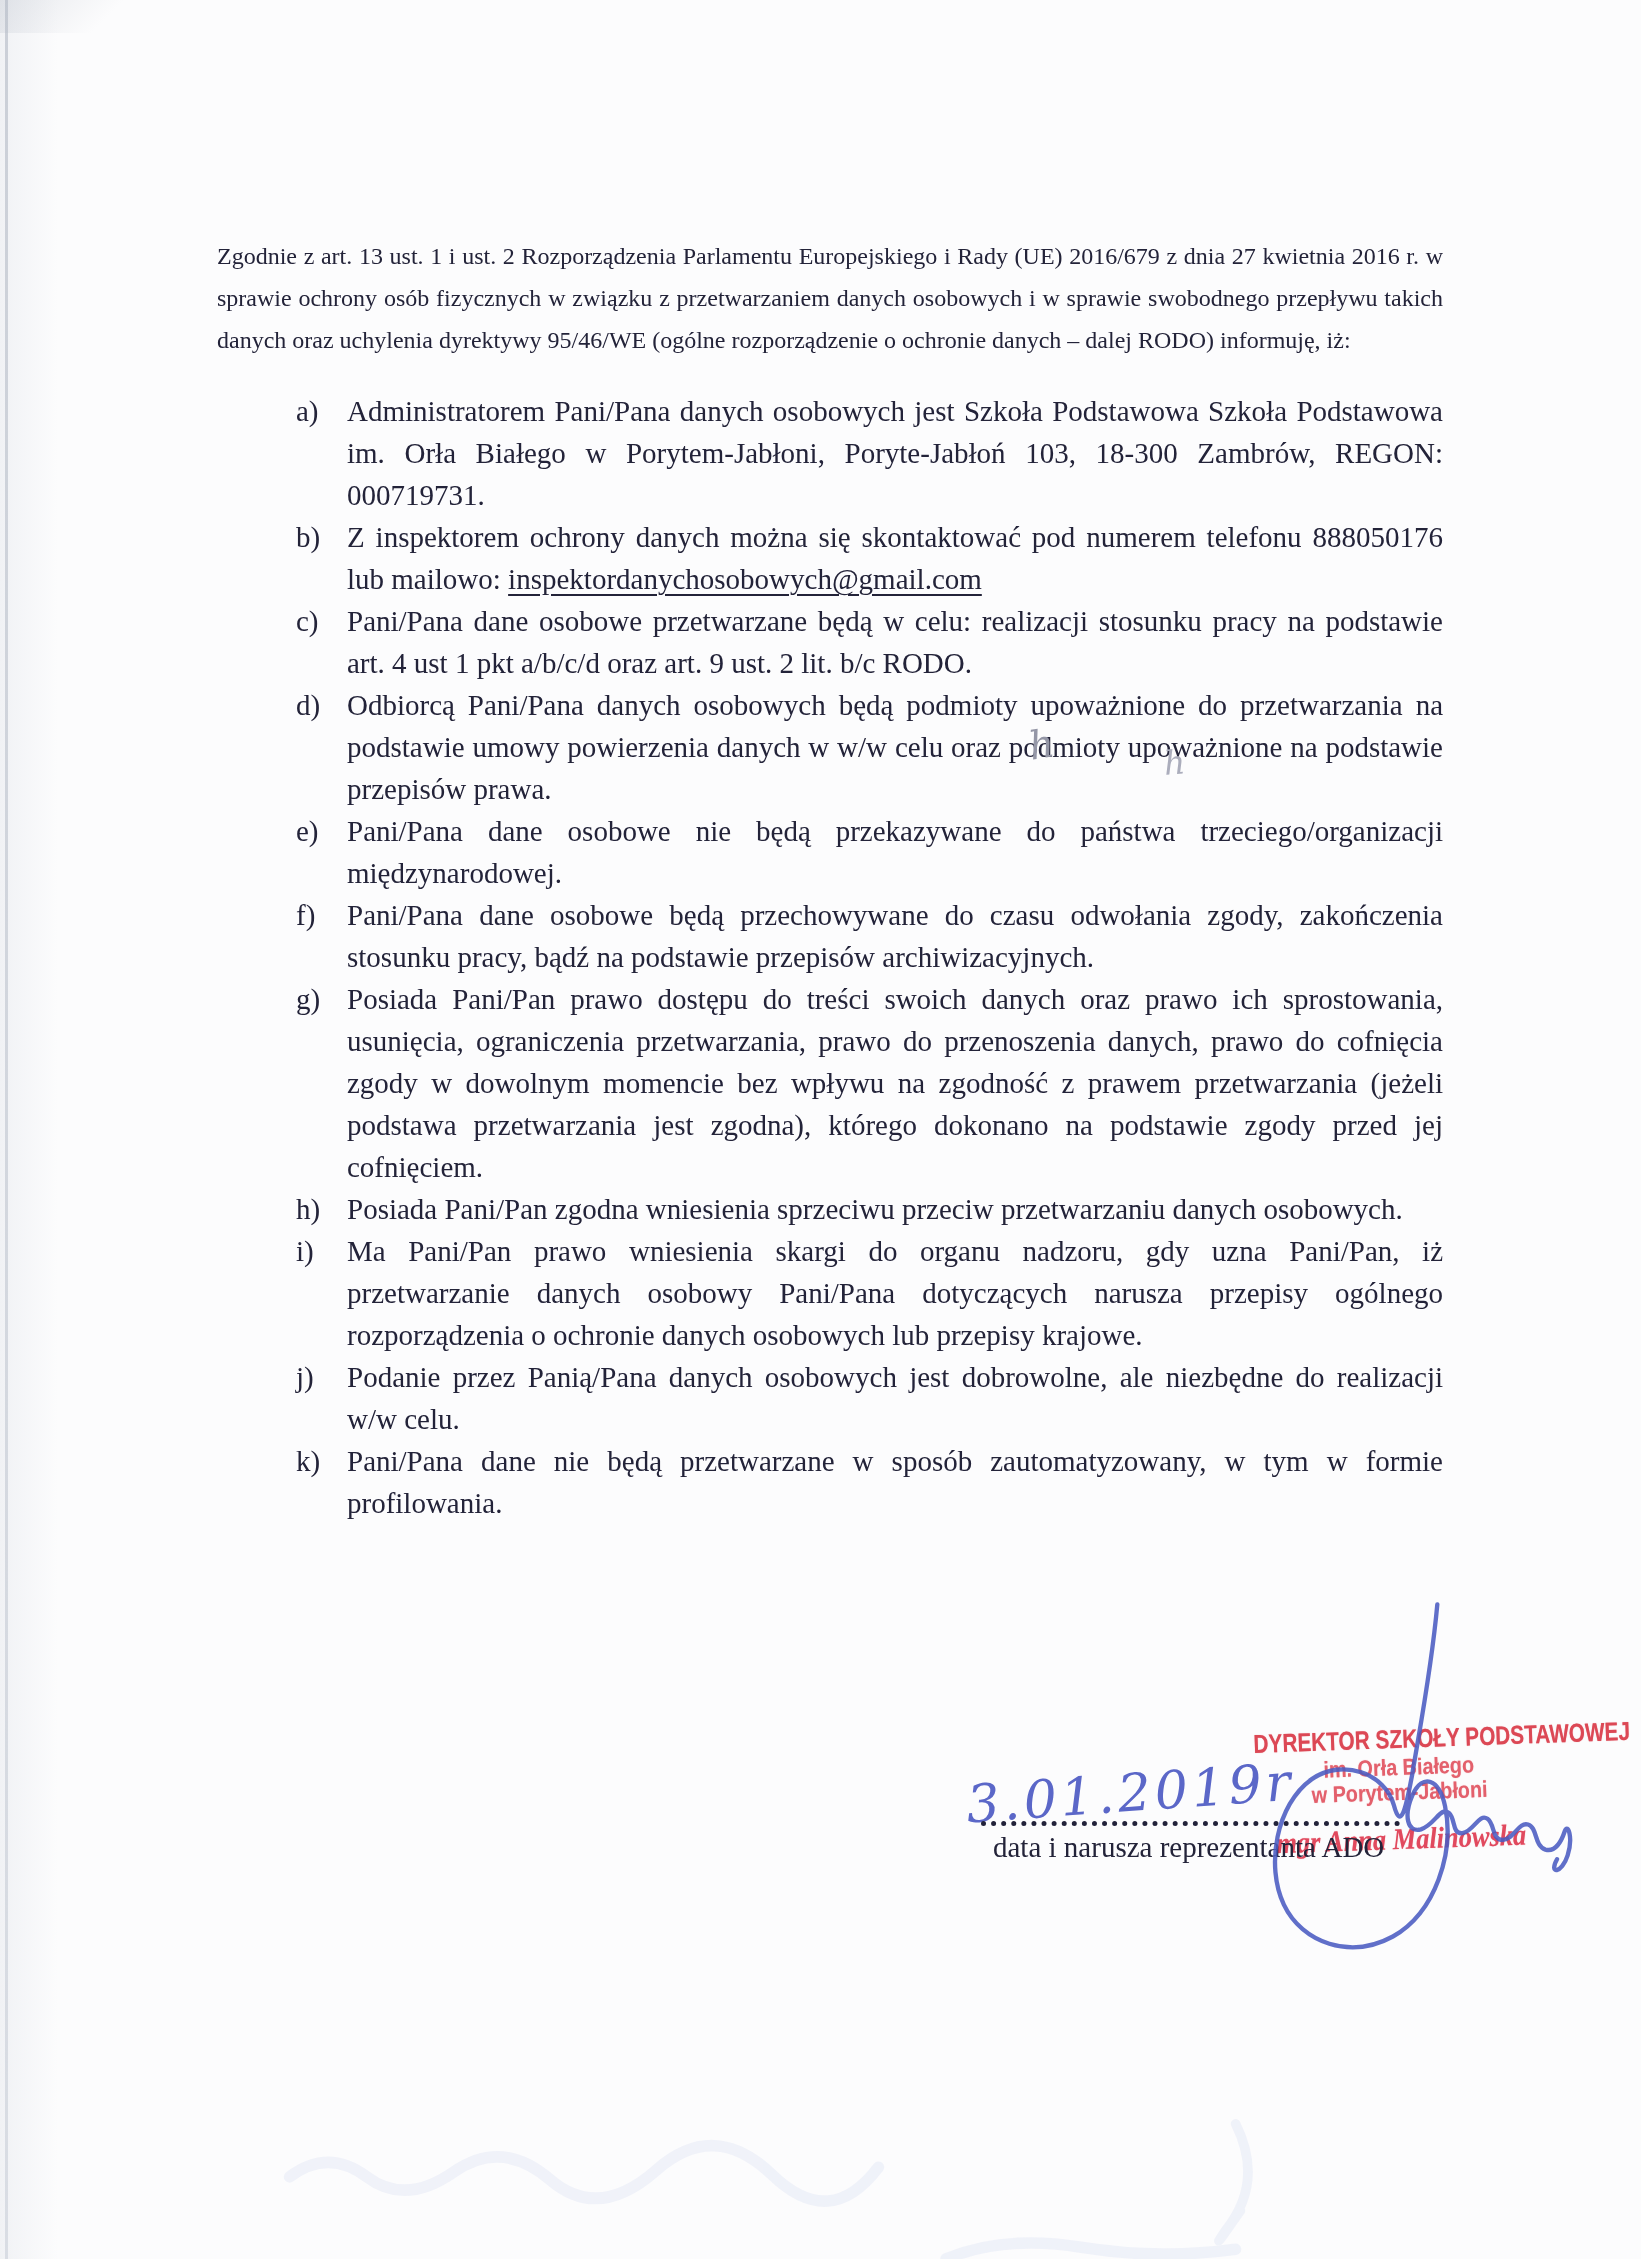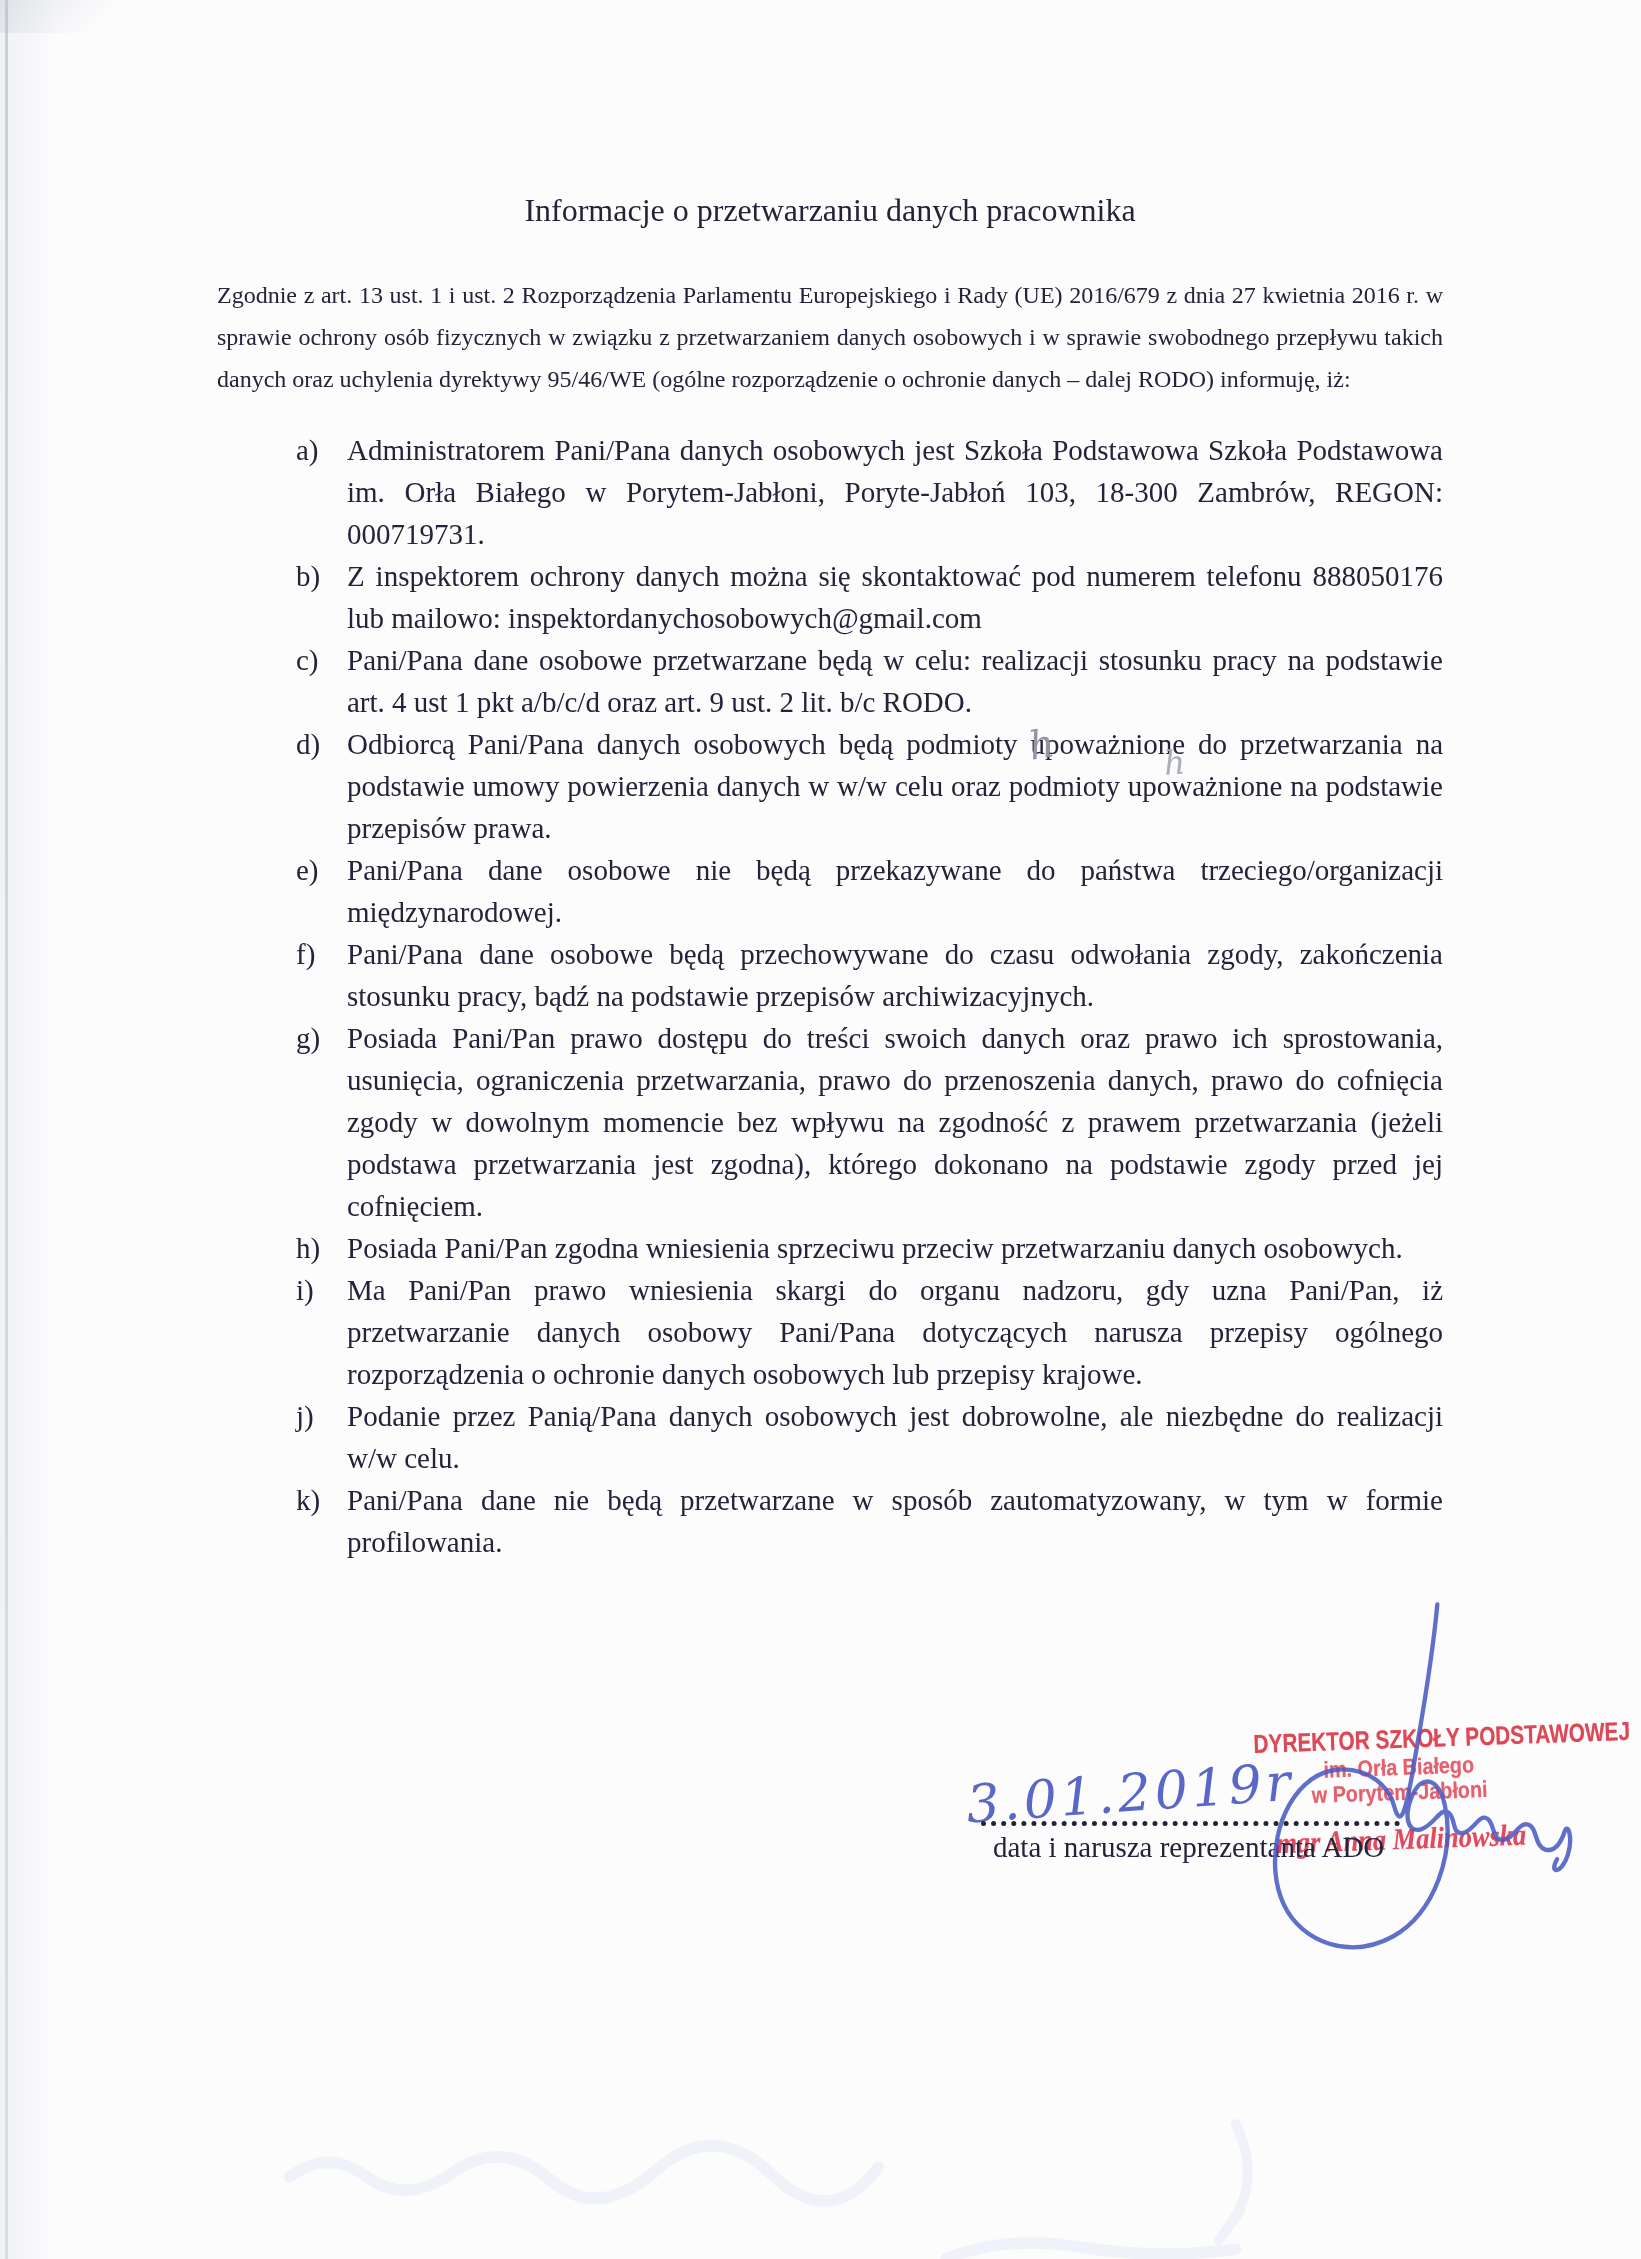--- a/index.html
+++ b/index.html
@@ -18,21 +18,21 @@
     background:linear-gradient(135deg, rgba(175,182,194,.28), rgba(175,182,194,0) 70%);}
 
   .content{position:absolute;left:217px;top:191px;width:1226px;}
   .doc-title{font-size:32px;font-weight:normal;text-align:center;margin:0;line-height:39px;}
   .intro{font-size:24px;line-height:42px;text-align:justify;margin:44px 0 0 0;}
 
   ol.rodo{list-style:none;margin:29px 0 0 0;padding:0 0 0 79px;}
   ol.rodo li{display:grid;grid-template-columns:51px 1fr;font-size:29px;line-height:42px;}
   ol.rodo .lbl{text-align:left;}
   ol.rodo .txt{text-align:justify;}
-  .uline{text-underline-offset:4.8px;text-decoration-thickness:1.9px;}
+  .uline{text-decoration:underline;text-underline-offset:4.8px;text-decoration-thickness:1.9px;}
 
   
   .pencil{position:absolute;font-family:"DejaVu Serif",serif;font-style:italic;
     color:#9496a6;pointer-events:none;}
   .pencil.m1{left:1029px;top:722px;font-size:39px;transform:rotate(-9deg);}
   .pencil.m2{left:1164px;top:743px;font-size:33px;color:#abadbc;transform:rotate(-4deg);}
 
   
   .hand-date{position:absolute;left:966px;top:1763px;
     font-family:"DejaVu Serif",serif;font-style:italic;
@@ -60,21 +60,20 @@
   svg.overlay{position:absolute;left:0;top:0;z-index:4;pointer-events:none;}
 </style>
 </head>
 <body>
 
 <div class="left-band"></div>
 <div class="edge-line"></div>
 <div class="corner-shade"></div>
 
 <div class="content">
-  <h1 class="doc-title">Informacje o przetwarzaniu danych pracownika</h1>
   <p class="intro">Zgodnie z art. 13 ust. 1 i ust. 2 Rozporządzenia Parlamentu Europejskiego i Rady (UE) 2016/679 z dnia 27 kwietnia 2016 r. w sprawie ochrony osób fizycznych w związku z przetwarzaniem danych osobowych i w sprawie swobodnego przepływu takich danych oraz uchylenia dyrektywy 95/46/WE (ogólne rozporządzenie o ochronie danych – dalej RODO) informuję, iż:</p>
   <ol class="rodo">
       <li>
         <span class="lbl">a)</span>
         <span class="txt"><span>Administratorem Pani/Pana danych osobowych jest Szkoła Podstawowa Szkoła Podstawowa im. Orła Białego w Porytem-Jabłoni, Poryte-Jabłoń 103, 18-300 Zambrów, REGON: 000719731.</span></span>
       </li>
       <li>
         <span class="lbl">b)</span>
         <span class="txt"><span>Z inspektorem ochrony danych można się skontaktować pod numerem telefonu 888050176 lub mailowo: </span><span class="uline">inspektordanychosobowych@gmail.com</span></span>
       </li>

